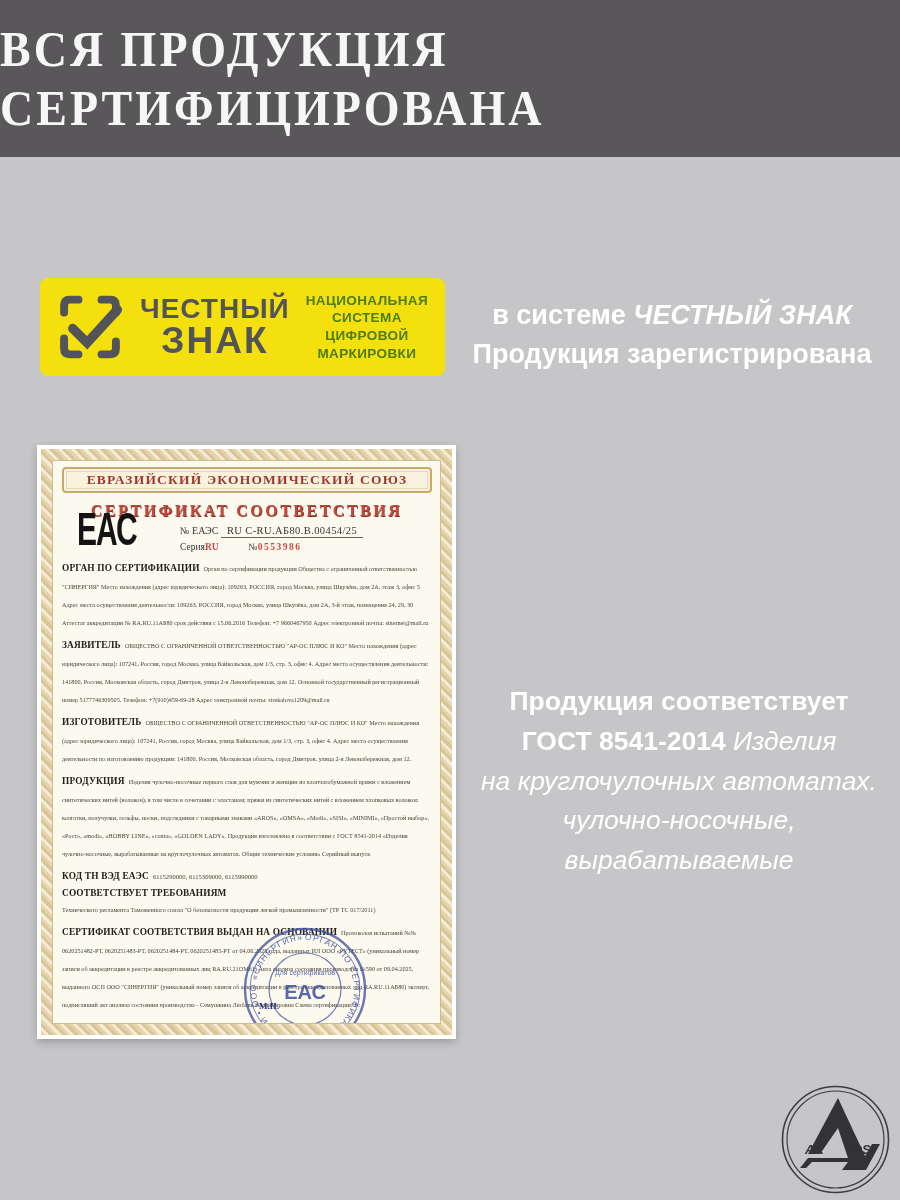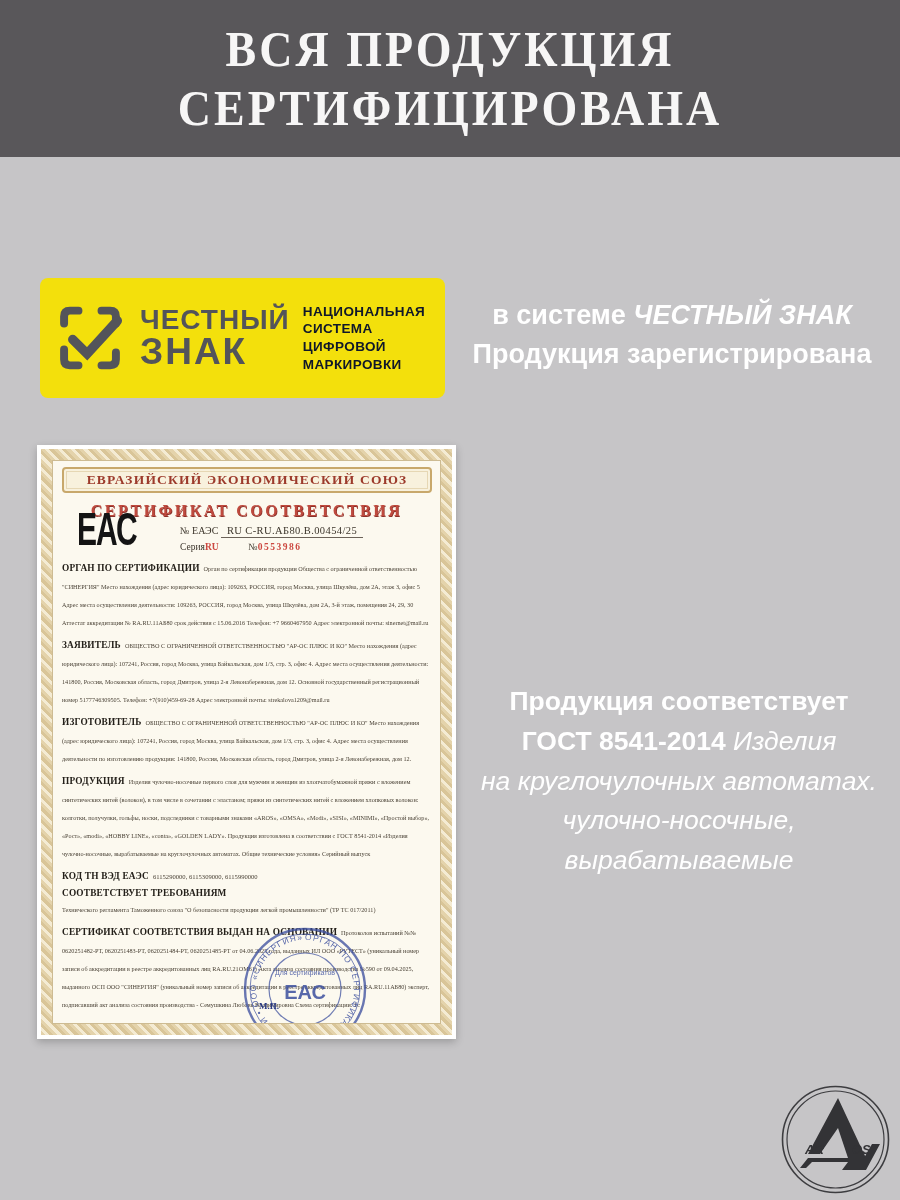--- a/index.html
+++ b/index.html
@@ -8,40 +8,40 @@
     position: relative;
     background: #c6c5c7;
     font-family: "Liberation Sans", sans-serif;
     overflow: hidden;
   }
 
   
   .top-banner {
     position:absolute; left:0; top:0; width:900px; height:157px;
     background:#59575a;
-    display:flex; flex-direction:column; align-items:center; justify-content:center;
+    display:flex; flex-direction:column; justify-content:center;
     color:#f7f6f6;
   }
   .top-banner .line {
     font-family:"Liberation Serif", serif;
     font-weight:bold; font-size:46px; line-height:1.28; letter-spacing:3px;
     transform: scaleY(1.12);
   }
 
   
   .cz-block {
-    position:absolute; left:40px; top:278px; width:405px; height:120px;
+    position:absolute; left:40px; top:278px; width:405px; height:98px;
     background:#f3e00c; border-radius:8px;
-    display:flex; align-items:center; padding:0 14px;
+    display:flex; align-items:center; padding:0 14px;text-align:center;
   }
   .cz-icon { width:72px; height:72px; flex:0 0 auto; }
   .cz-brand { margin-left:14px; color:#53545a; line-height:.95; }
   .cz-brand .b1 { font-weight:800; font-size:28px; letter-spacing:1px; }
   .cz-brand .b2 { font-weight:800; font-size:37px; letter-spacing:2px; }
-  .cz-sub { margin-left:13px; color:#0f172a; font-weight:700; font-size:13.5px; line-height:1.3; letter-spacing:.4px; }
+  .cz-sub { margin-left:13px; color:#4d7c0f; font-weight:700; font-size:13.5px; line-height:1.3; letter-spacing:.4px; }
 
   .registered-note {
     position:absolute; left:452px; top:296px; width:440px;
     text-align:center; color:#ffffff; font-weight:600;
     font-size:27px; line-height:1.45;
   }
   .registered-note .brand { font-style:italic; }
 
   
   .cert {

